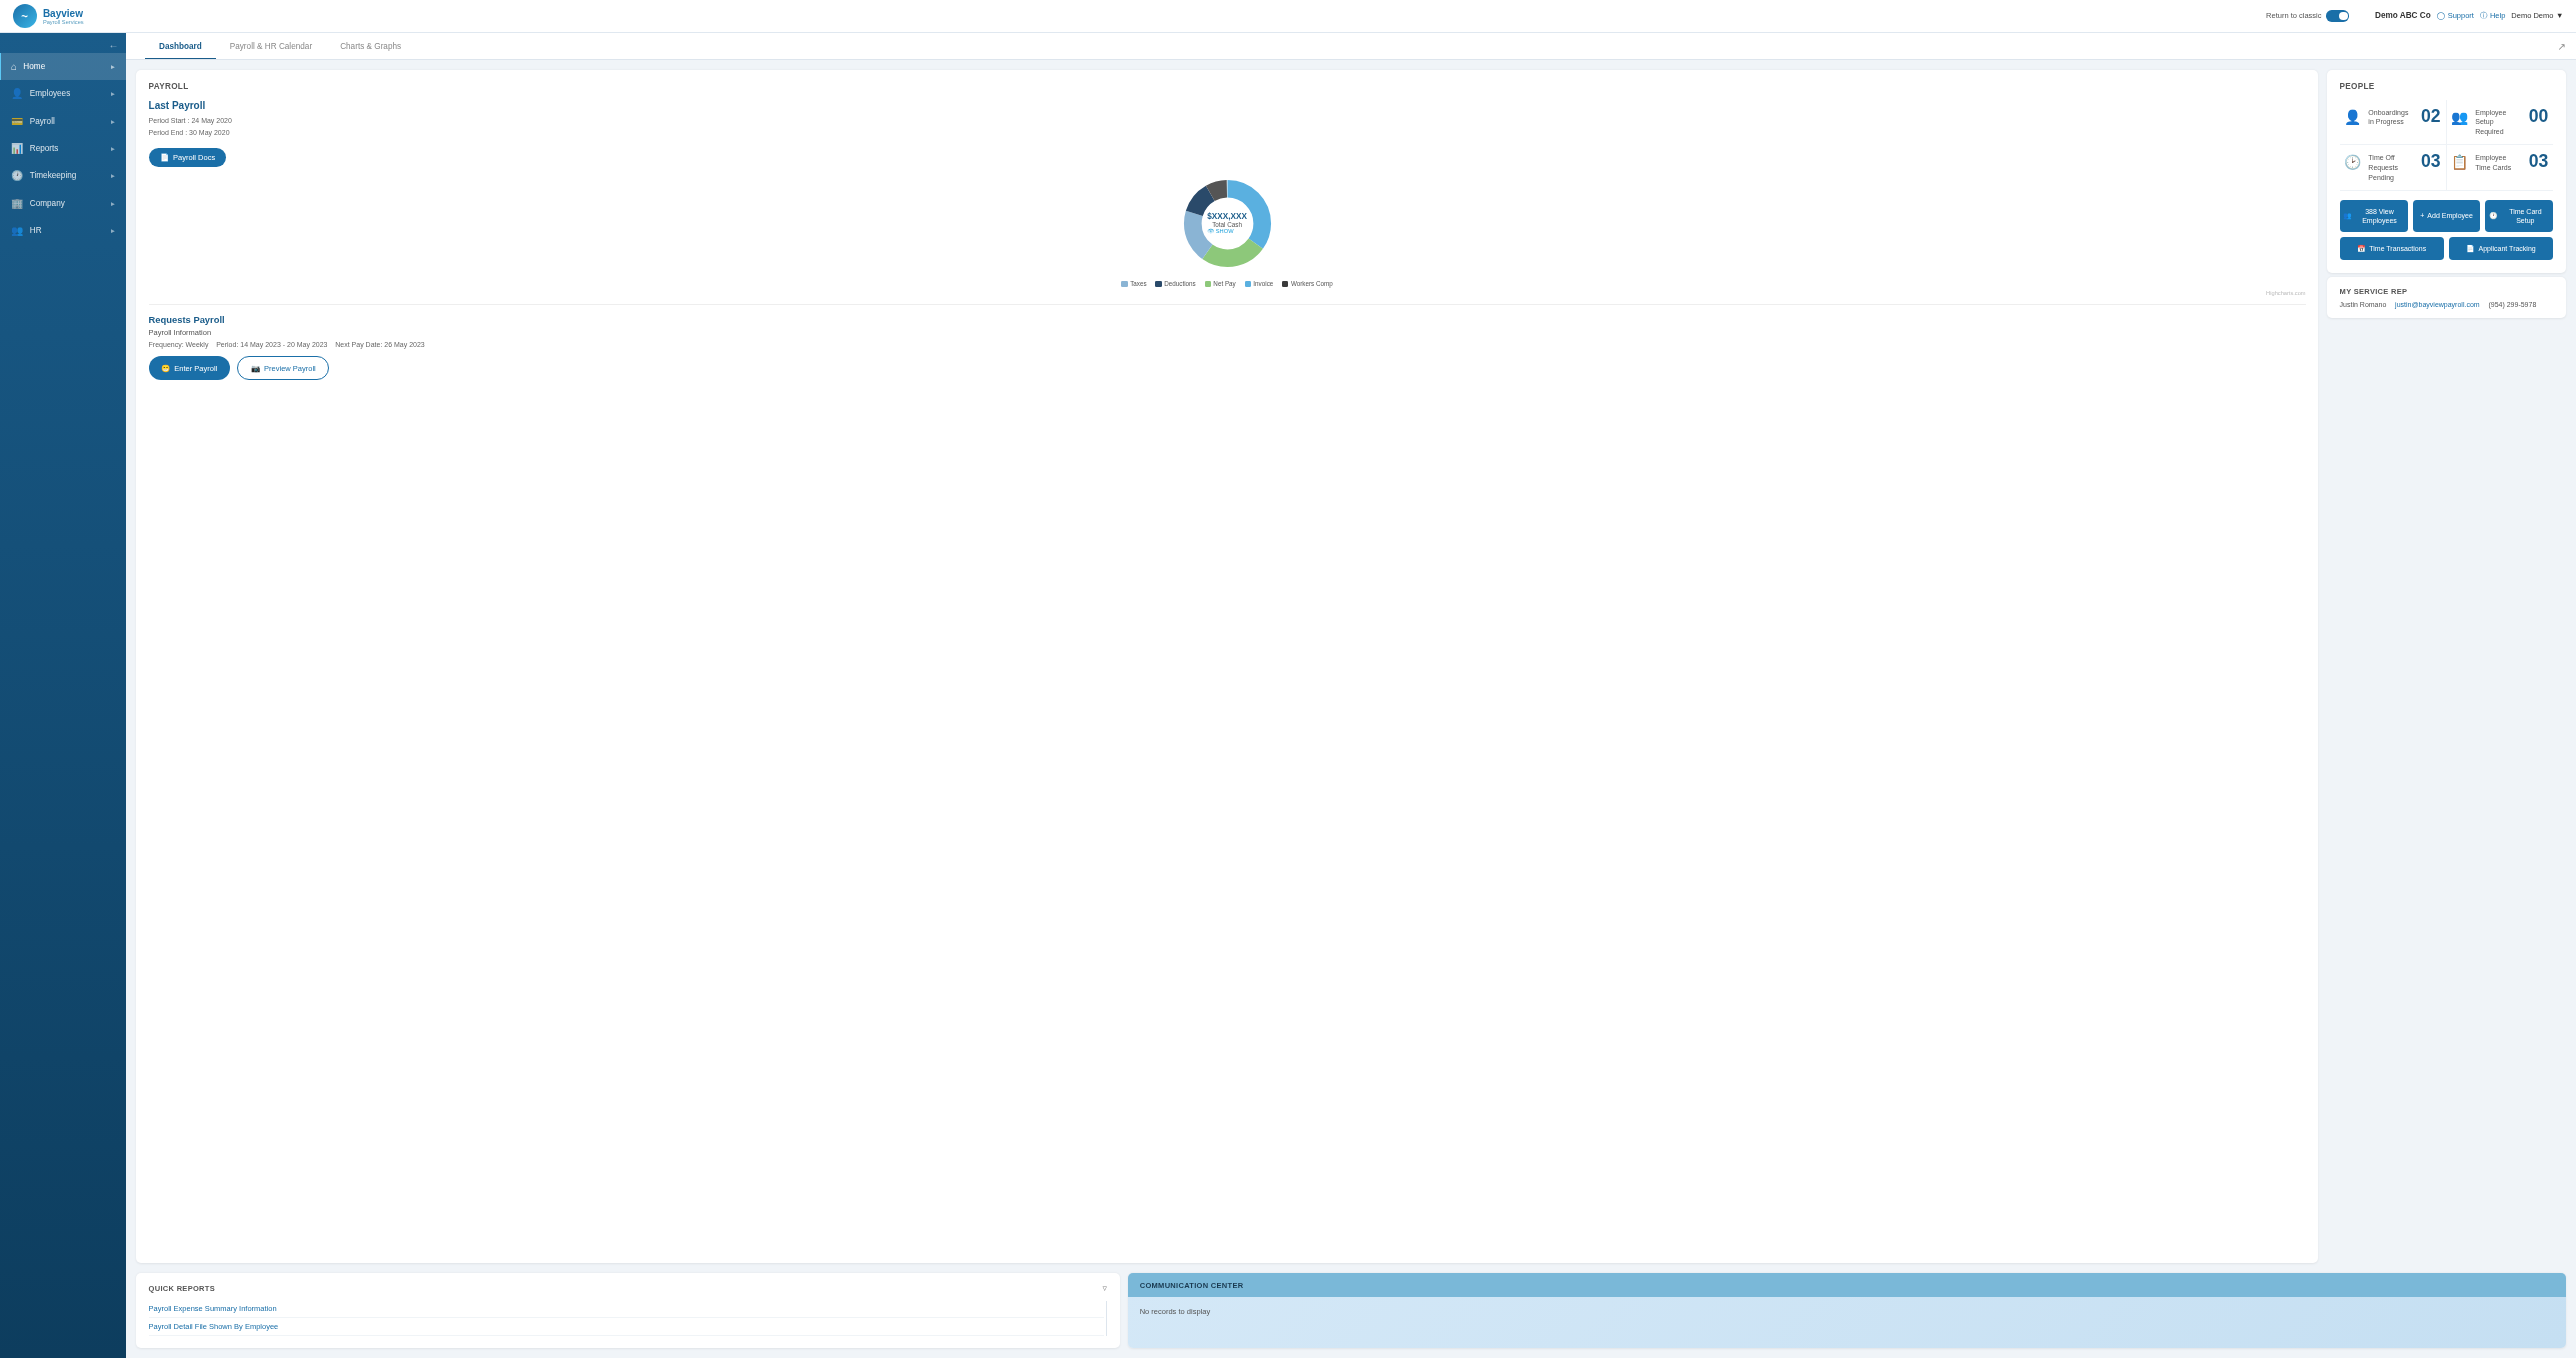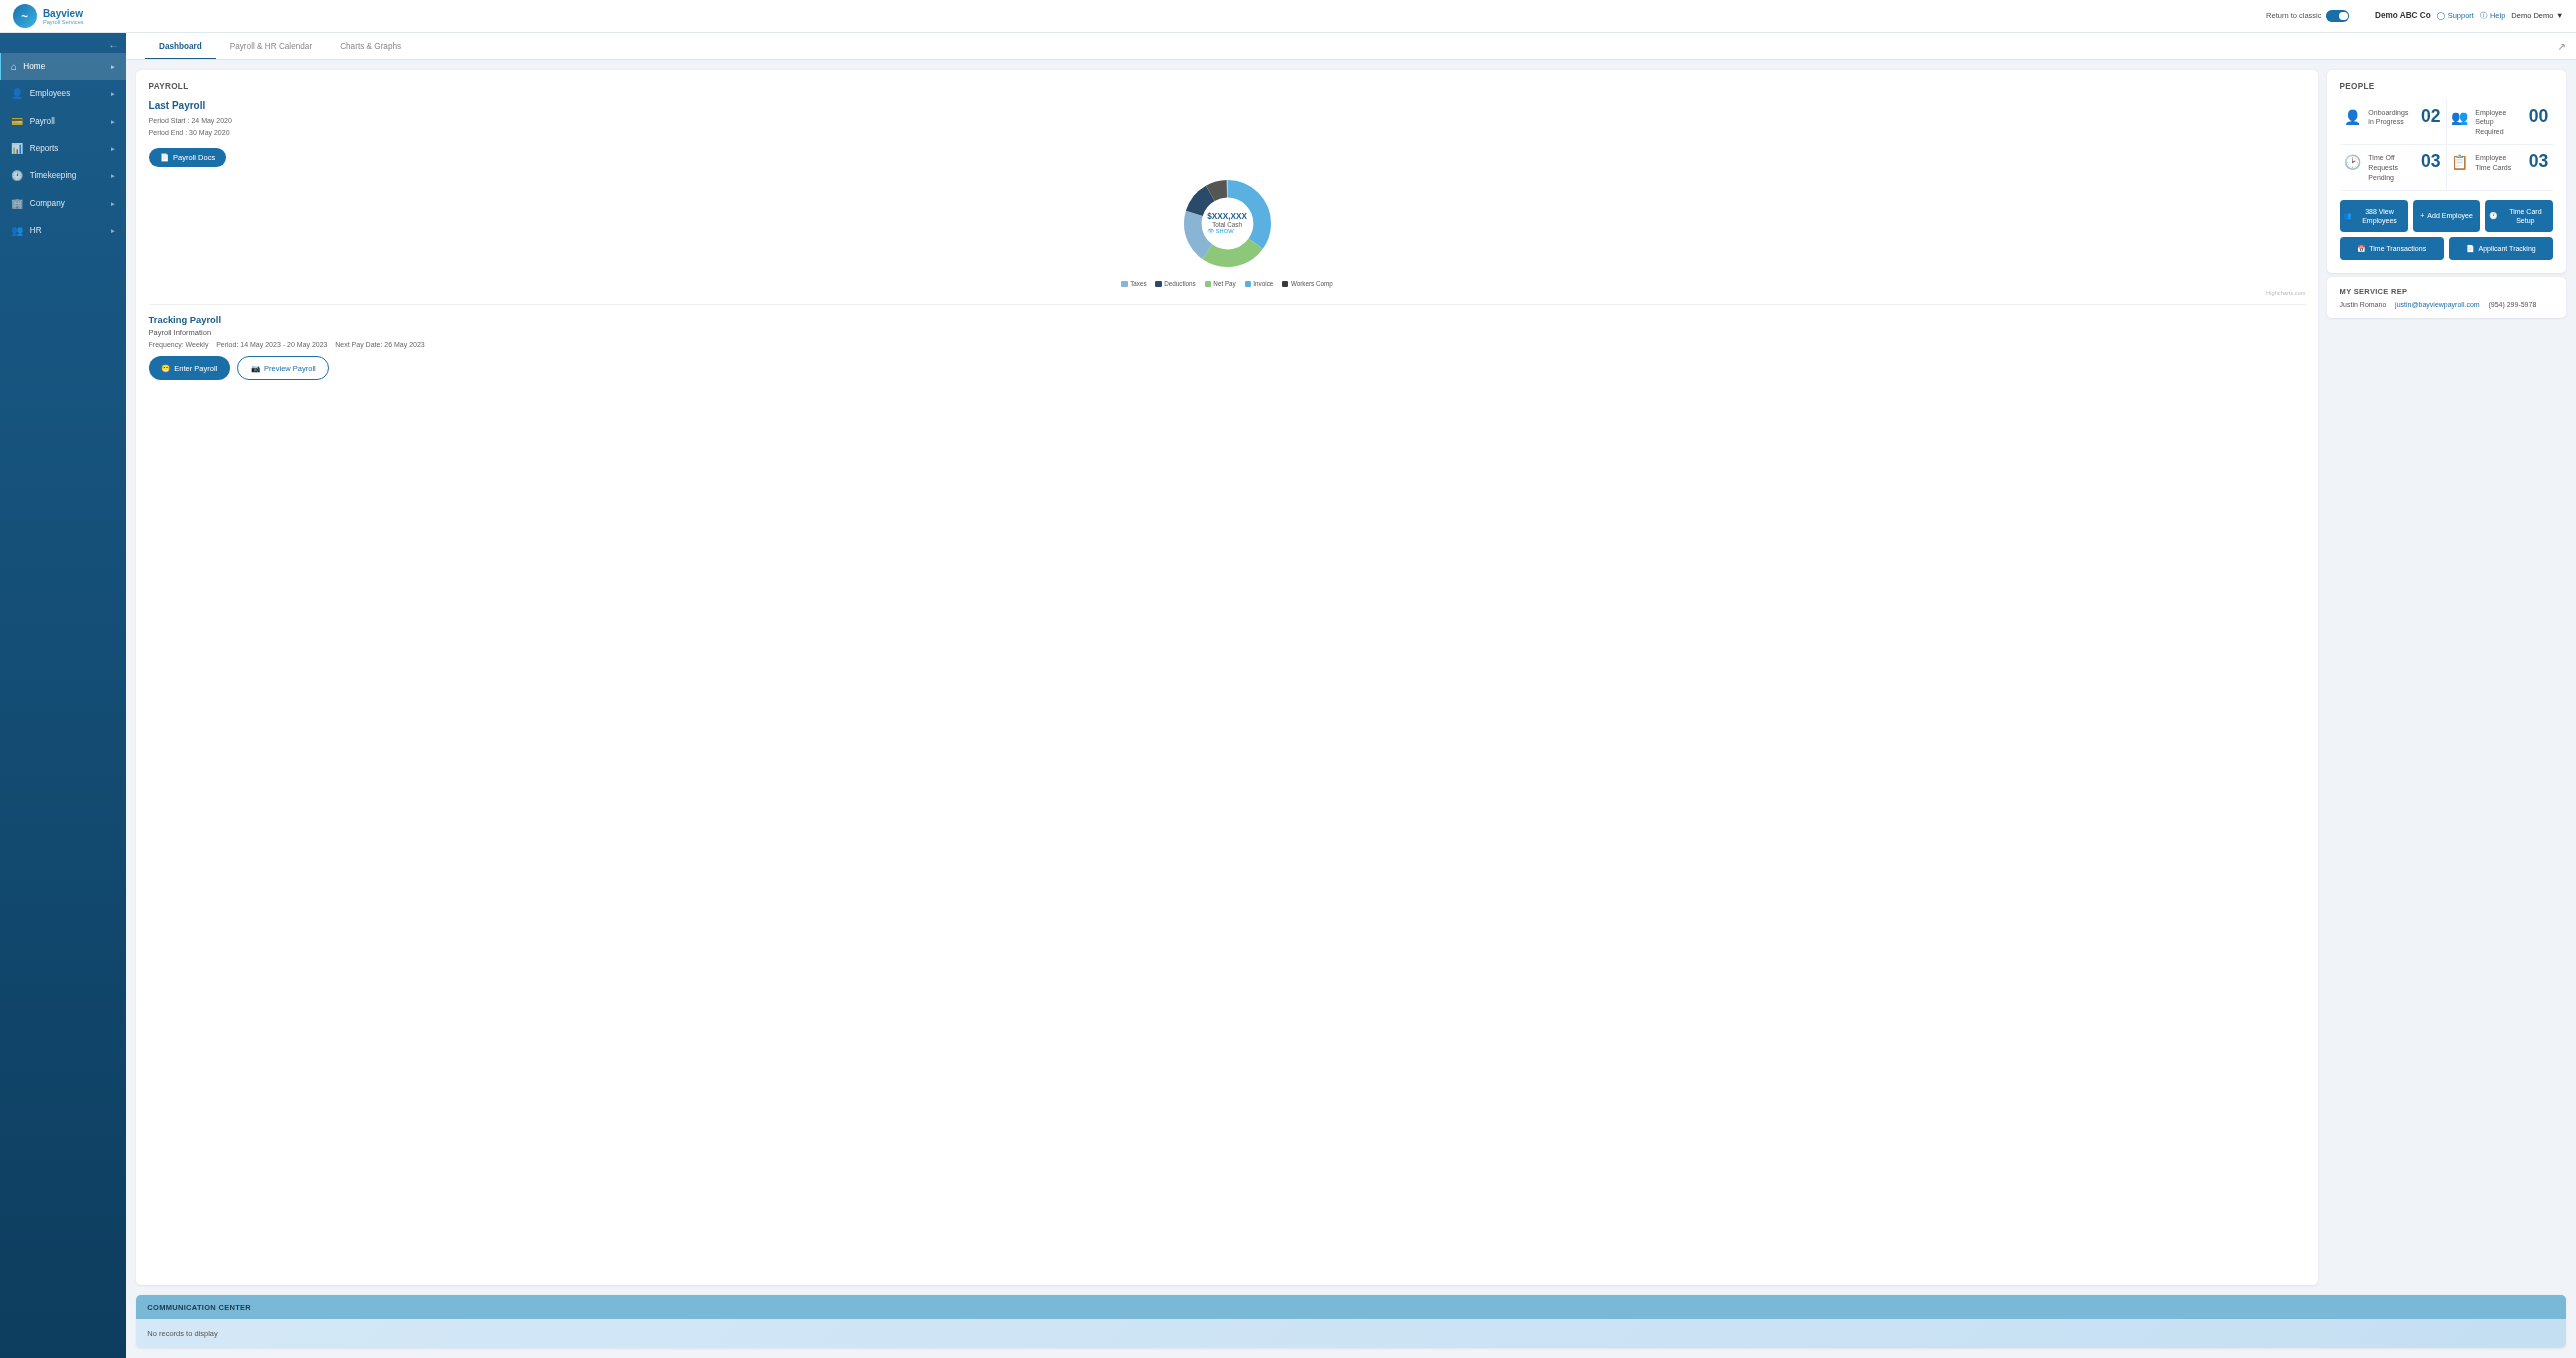--- a/index.html
+++ b/index.html
@@ -383,21 +383,21 @@
           </div>
           <div class="legend-item">
             <div class="legend-dot" style="background:#3a3a3a"></div>
             <span>Workers Comp</span>
           </div>
         </div>
         <div class="highcharts-credit">Highcharts.com</div>
 
         <hr class="divider">
 
-        <div class="current-payroll-title">Tracking Payroll</div>
+        <div class="current-payroll-title">Requests Payroll</div>
         <div class="payroll-info-label">Payroll Information</div>
         <div class="payroll-frequency">
           <span>Frequency: Weekly</span>
           &nbsp;&nbsp;
           <span>Period: 14 May 2023 - 20 May 2023</span>
           &nbsp;&nbsp;
           <span>Next Pay Date: 26 May 2023</span>
         </div>
 
         <div class="payroll-actions">
@@ -485,20 +485,30 @@
             <span style="color:#1a6fa8;cursor:pointer;">justin@bayviewpayroll.com</span>
             <span>(954) 299-5978</span>
           </div>
         </div>
 
       </div>
     </div>
 
     <div class="bottom-sections">
 
+      <div class="quick-reports-section">
+        <div class="qr-header">
+          <span class="qr-title">QUICK REPORTS</span>
+          <span class="filter-icon">▿</span>
+        </div>
+        <div class="qr-scroll">
+          <div class="qr-item">Payroll Expense Summary Information</div>
+          <div class="qr-item">Payroll Detail File Shown By Employee</div>
+        </div>
+      </div>
 
       <div class="comm-center-section">
         <div class="comm-header">
           <span>COMMUNICATION CENTER</span>
         </div>
         <div class="comm-body">
           <span>No records to display</span>
         </div>
       </div>
 

